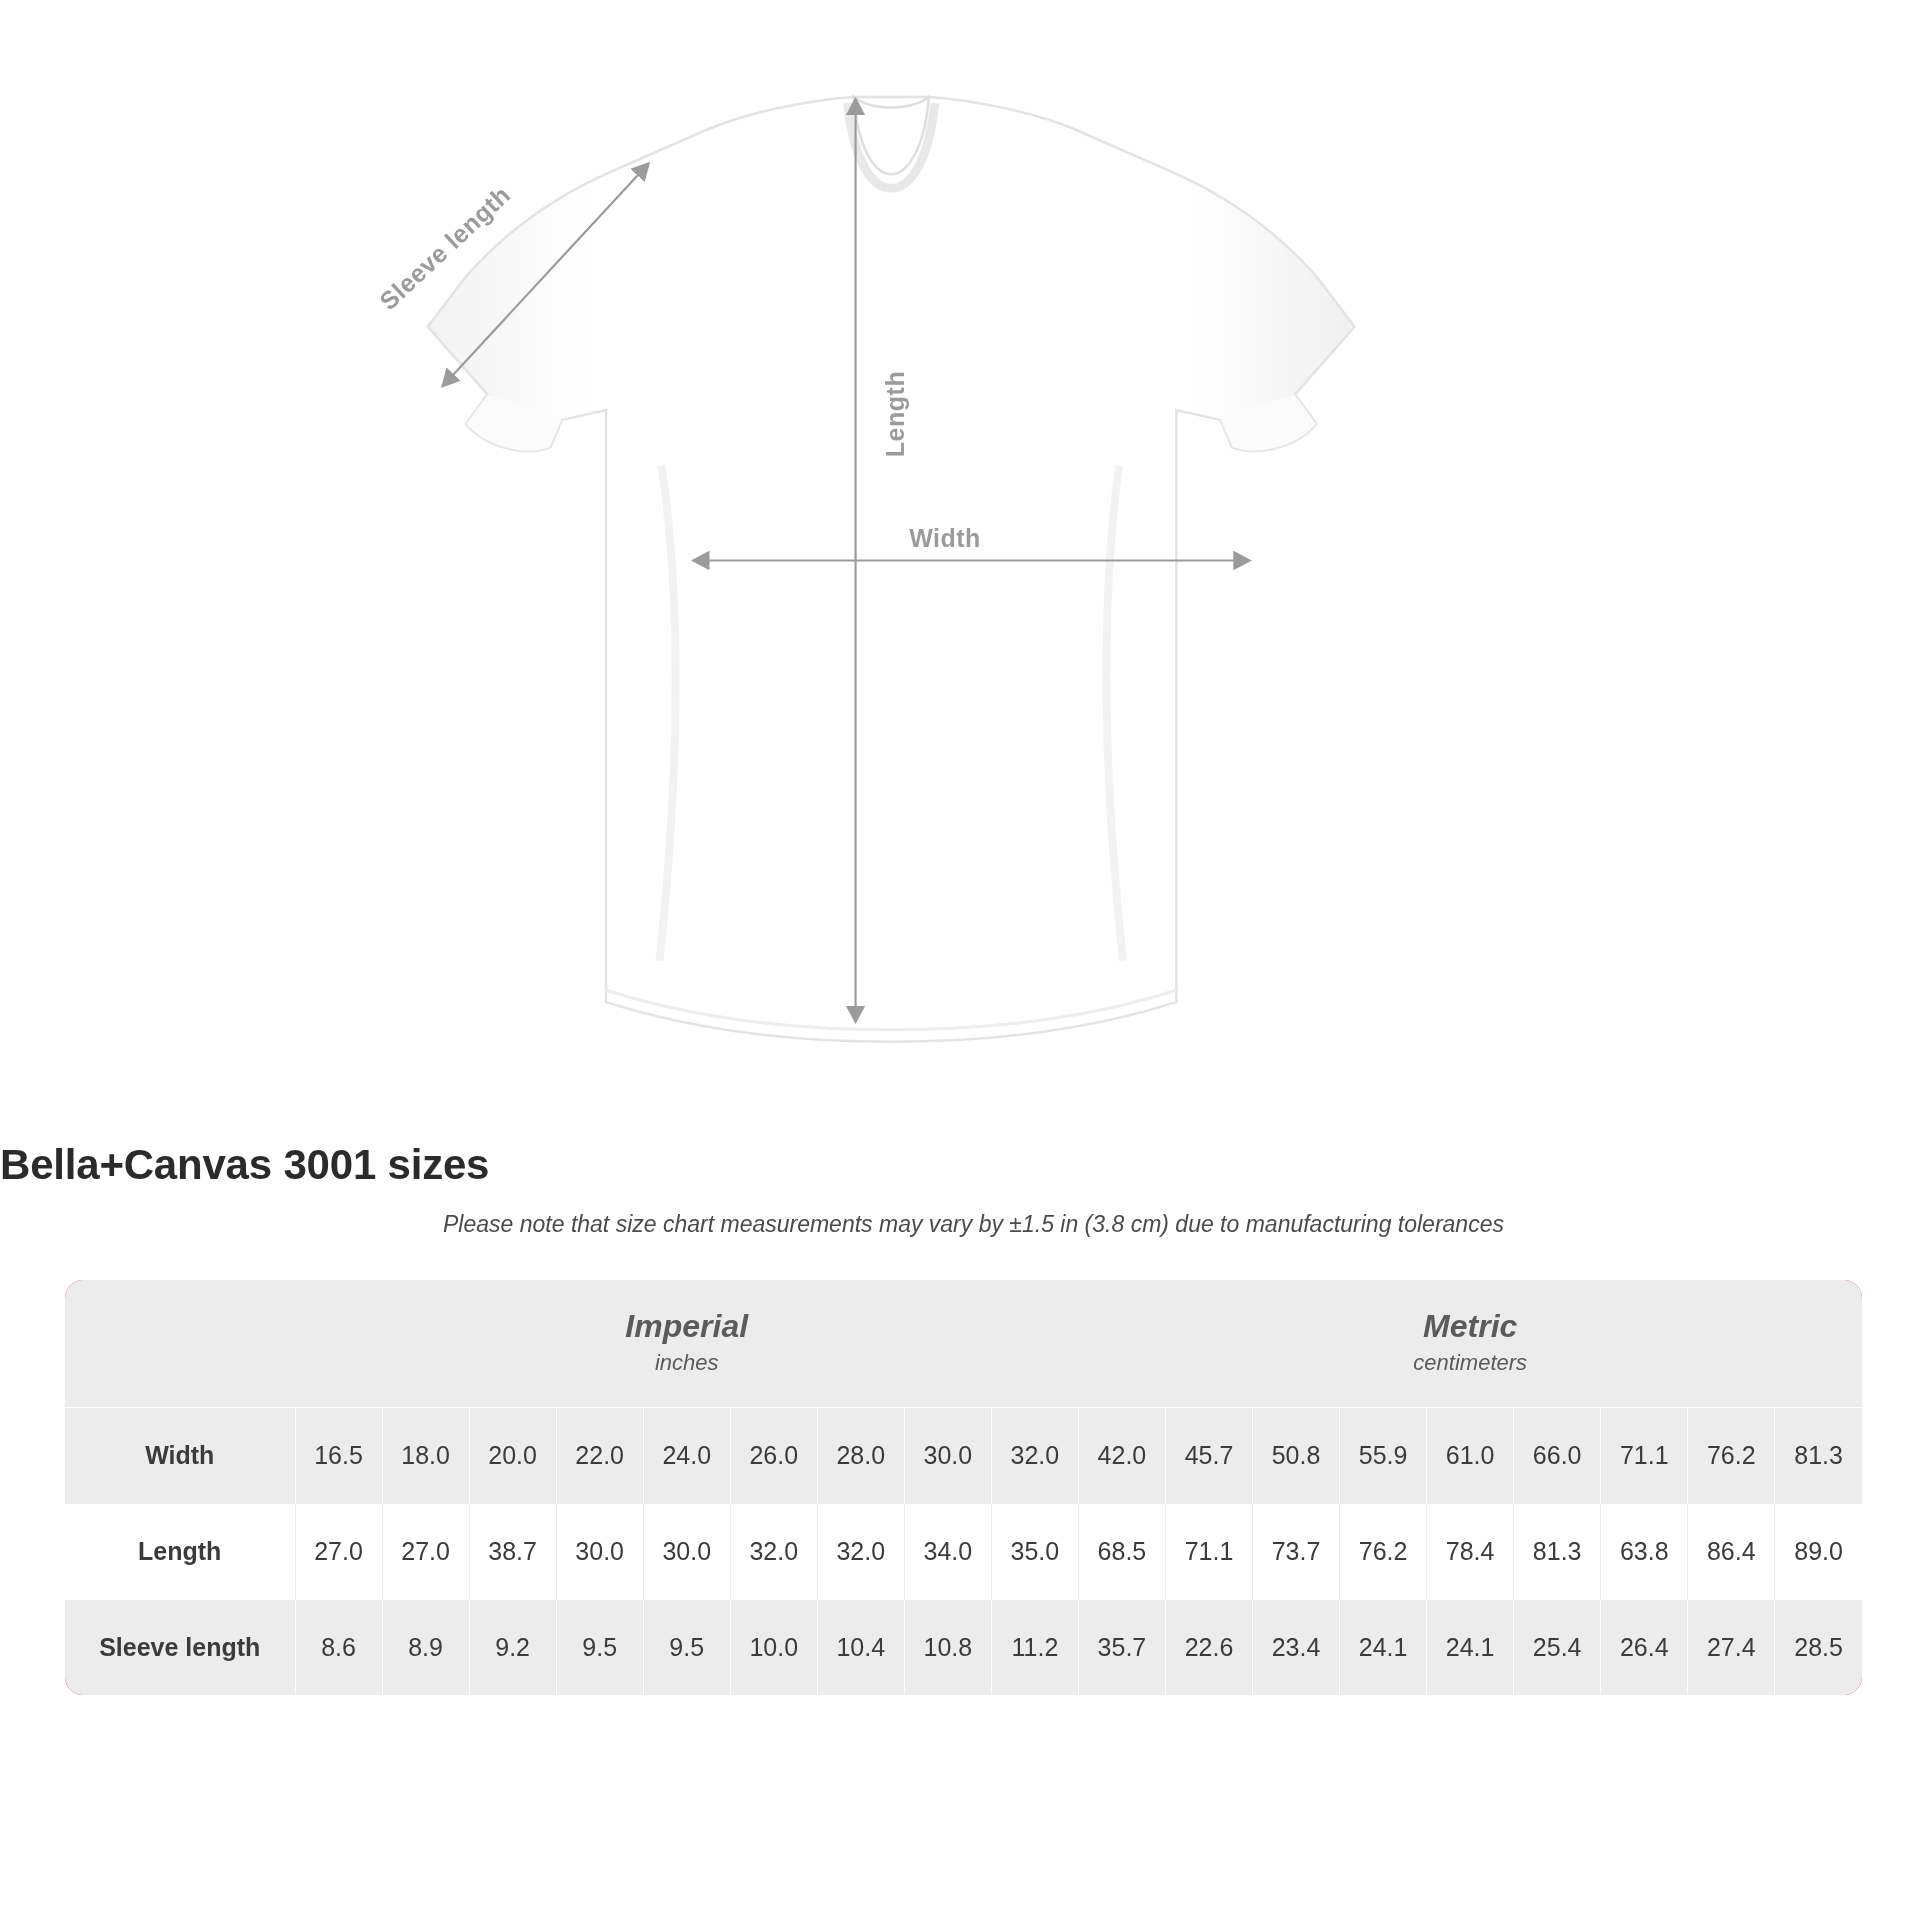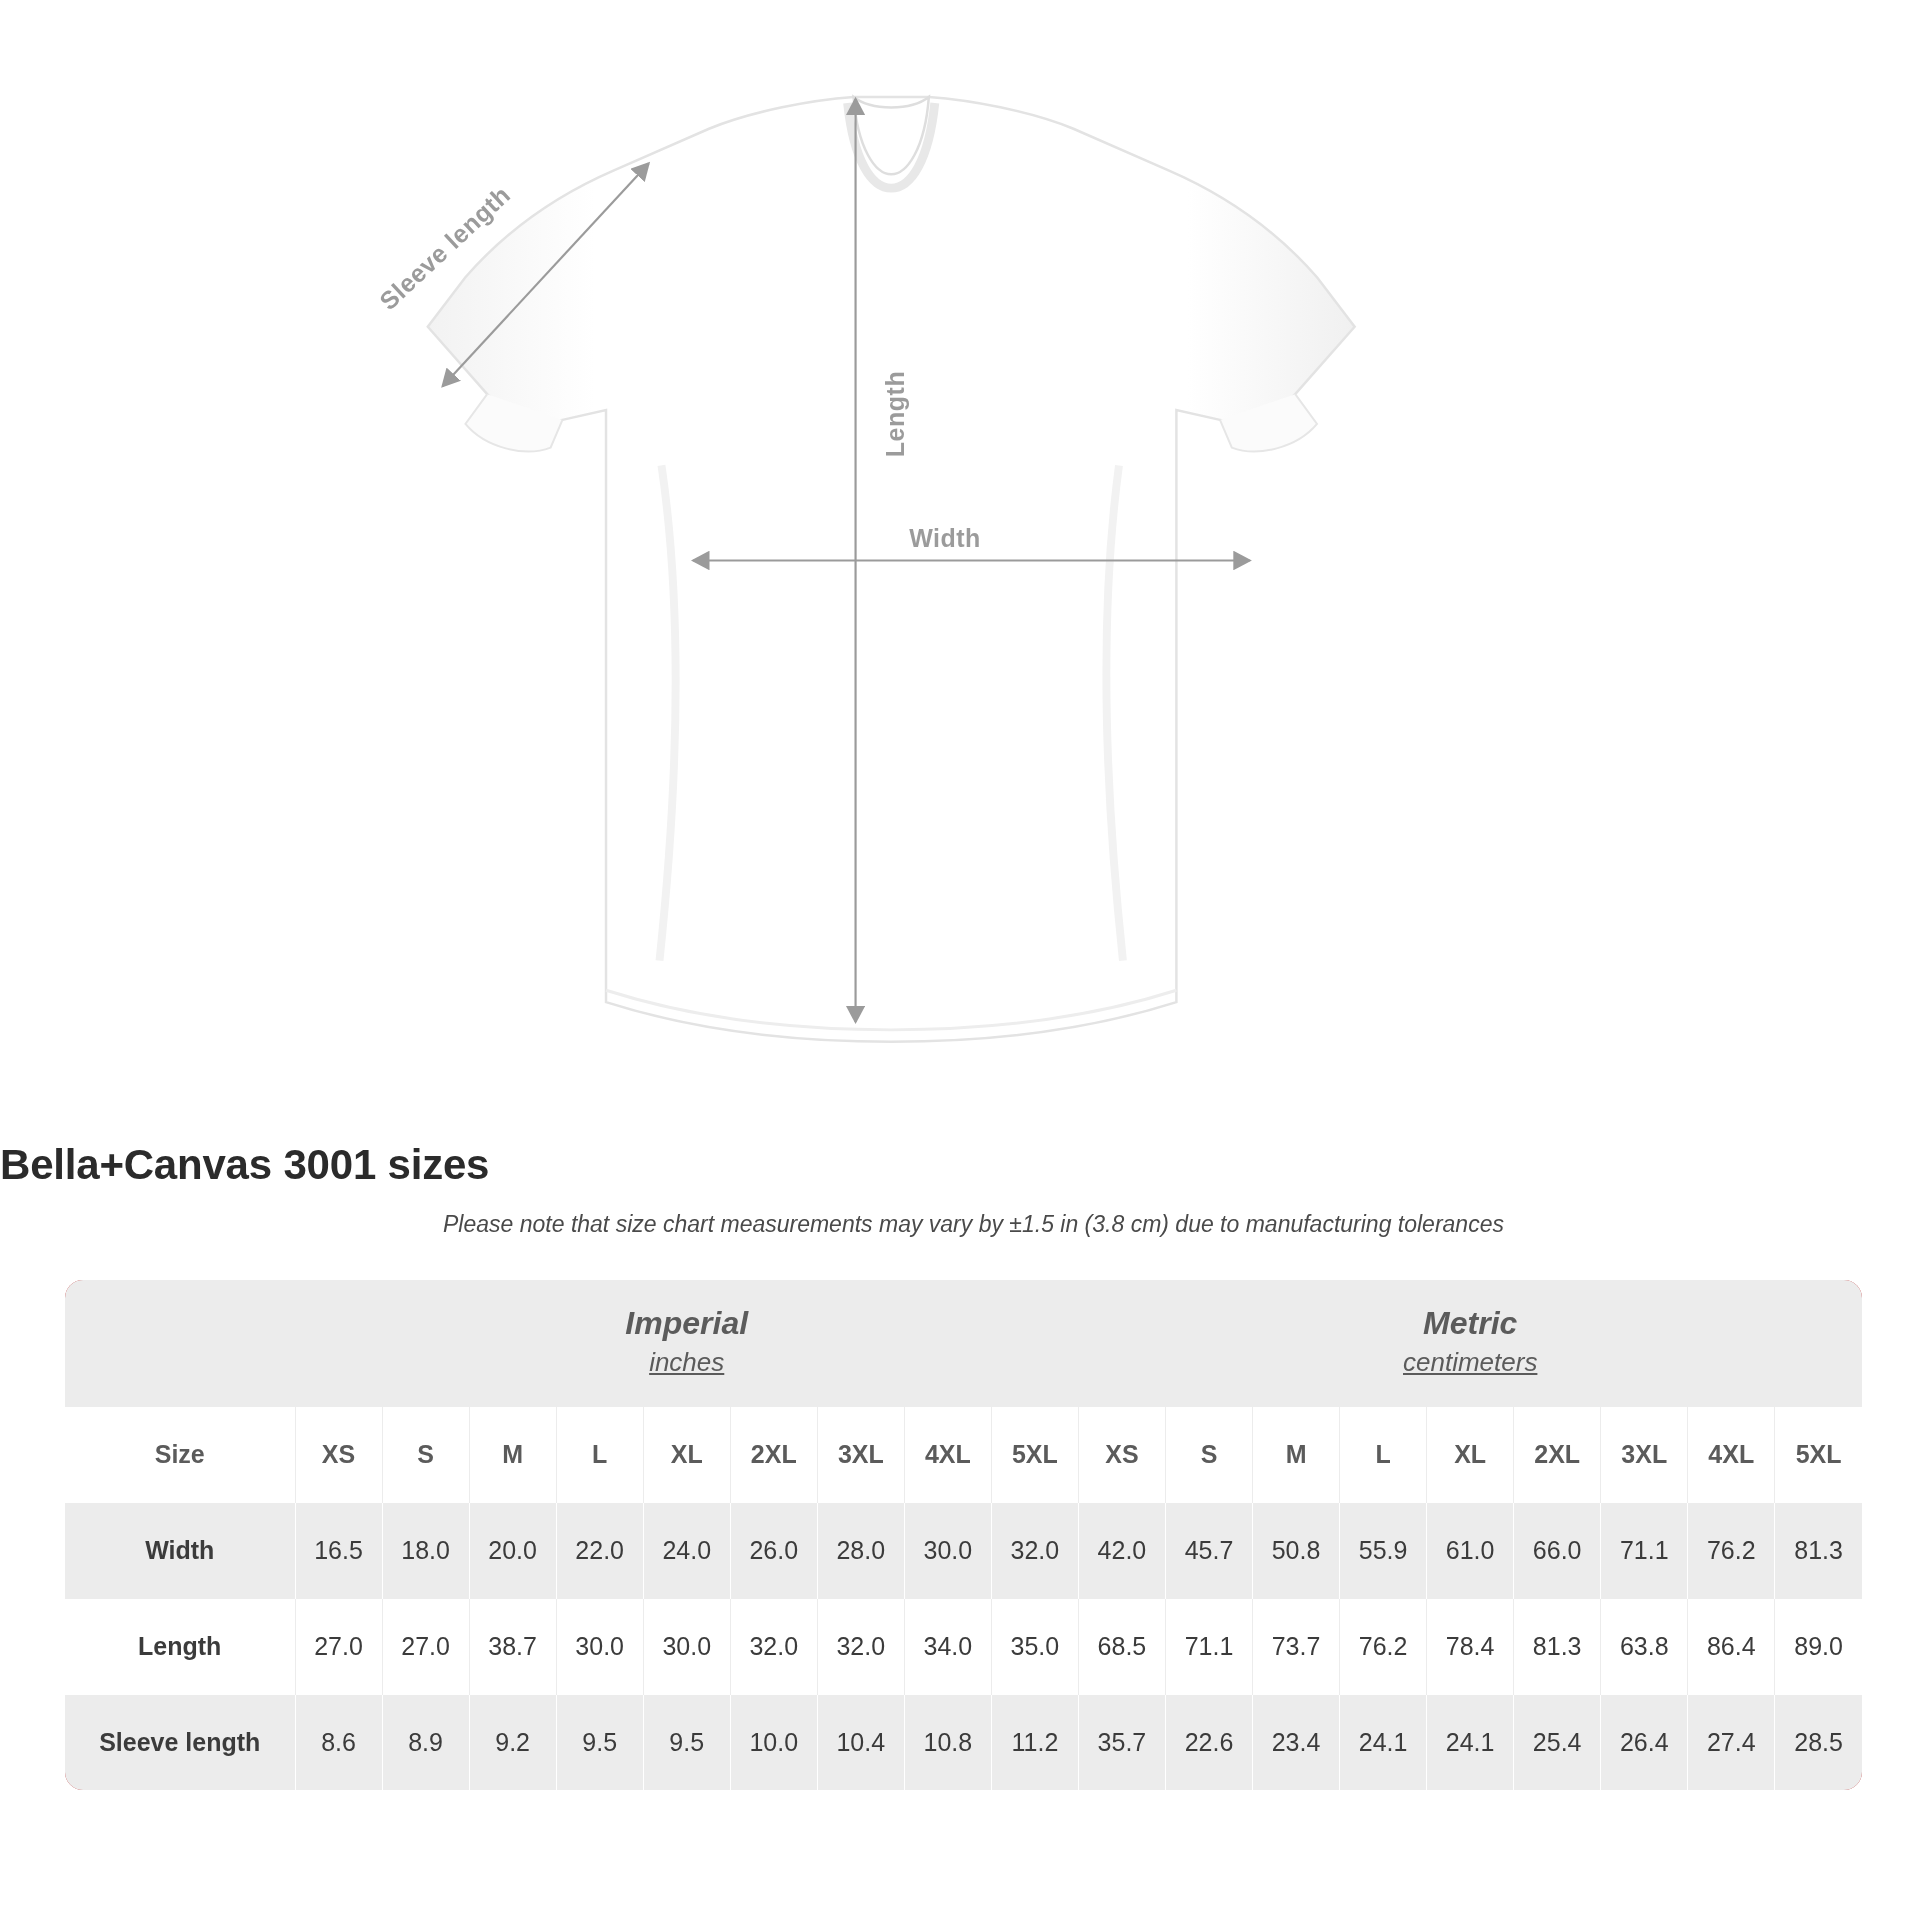--- a/index.html
+++ b/index.html
@@ -96,25 +96,24 @@
     border: none;
   }
   .unit-sys {
     font-size: 32px;
     font-style: italic;
     font-weight: bold;
     color: #5b5b5b;
     line-height: 1.18;
   }
   .unit-unit {
-    font-size: 26px;
+    font-size: 22px;
     font-style: italic;
     color: #5b5b5b;
     line-height: 1.5;
-    text-decoration: underline;
   }
 
   .hdr-row td {
     height: 95px;
     background: #ffffff;
     font-size: 25px;
     font-weight: bold;
     color: #5b5b5b;
     border-right: 1px solid #ececec;
   }
@@ -220,41 +219,20 @@
           <td colspan="9">
             <div class="unit-sys">Imperial</div>
             <div class="unit-unit">inches</div>
           </td>
           <td colspan="9">
             <div class="unit-sys">Metric</div>
             <div class="unit-unit">centimeters</div>
           </td>
         </tr>
 
-        <tr class="hdr-row">
-          <td class="col-label row-label">Size</td>
-          <td>XS</td>
-          <td>S</td>
-          <td>M</td>
-          <td>L</td>
-          <td>XL</td>
-          <td>2XL</td>
-          <td>3XL</td>
-          <td>4XL</td>
-          <td>5XL</td>
-          <td>XS</td>
-          <td>S</td>
-          <td>M</td>
-          <td>L</td>
-          <td>XL</td>
-          <td>2XL</td>
-          <td>3XL</td>
-          <td>4XL</td>
-          <td>5XL</td>
-        </tr>
 
         <tr class="data-row shade">
           <td class="col-label row-label">Width</td>
           <td>16.5</td>
           <td>18.0</td>
           <td>20.0</td>
           <td>22.0</td>
           <td>24.0</td>
           <td>26.0</td>
           <td>28.0</td>

